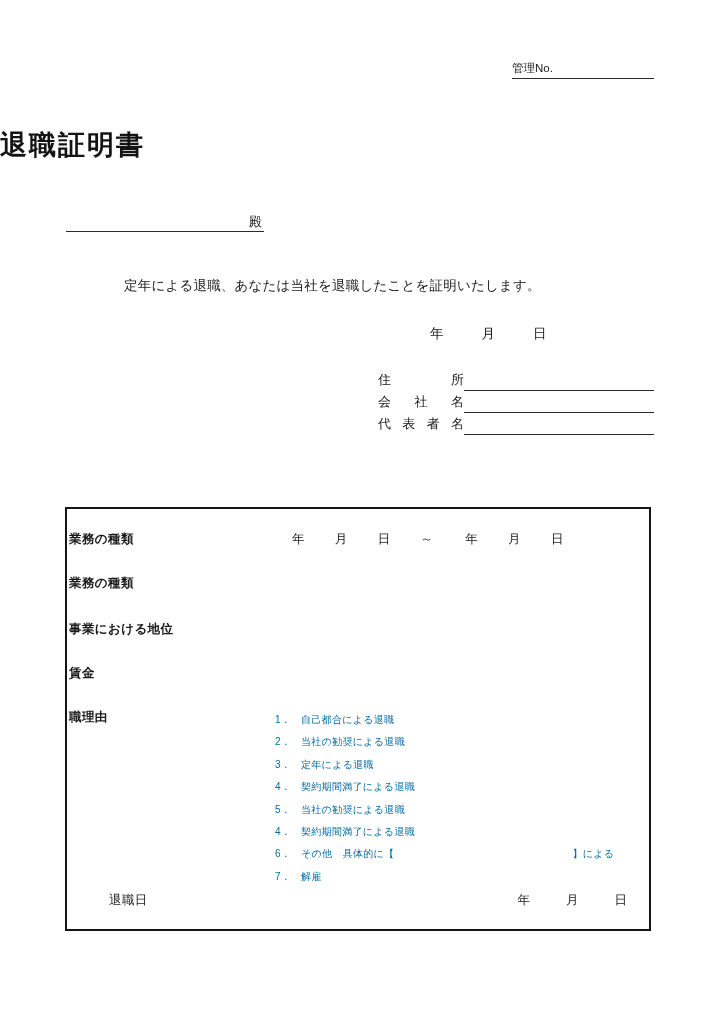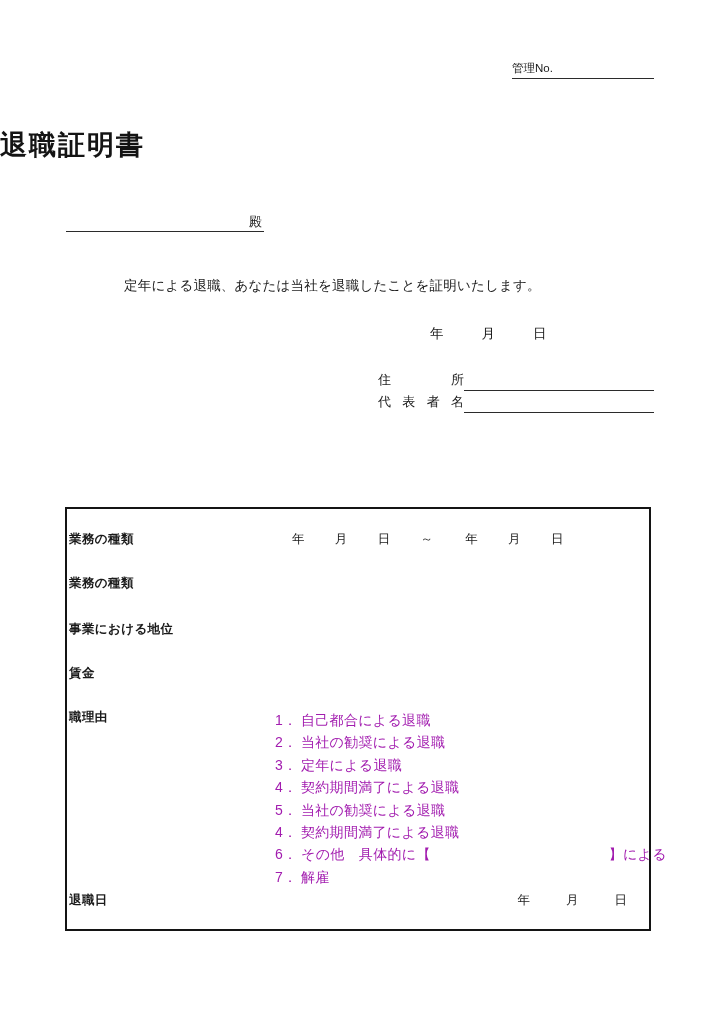--- a/index.html
+++ b/index.html
@@ -132,21 +132,22 @@
   }
   .row-label {
     position: absolute;
     left: 2px;
     font-size: 12.5px;
     font-weight: bold;
     white-space: nowrap;
     letter-spacing: 0.4px;
   }
   .row-label.plain {
-    font-weight: bold;
+    font-weight: normal;
+    margin-left: 40px;
   }
 
   
   .period-dates {
     position: absolute;
     left: 225px;
     top: 0;
     font-size: 12.5px;
     white-space: nowrap;
     letter-spacing: 0.3px;
@@ -155,25 +156,25 @@
   .period-dates .g1 { display: inline-block; width: 30px; }
   .period-dates .g2 { display: inline-block; width: 32px; }
 
   
   .reasons {
     position: absolute;
     left: 208px;
     top: 0;
   }
   .reason-item {
-    font-size: 14px;
+    font-size: 10px;
     line-height: 22.4px;
     white-space: nowrap;
     letter-spacing: 0.3px;
-    color: #a21caf;
+    color: #0369a1;
   }
   .reason-num { display: inline-block; width: 26px; }
   .reason-other-gap { display: inline-block; width: 178px; }
 
   
   .retire-dates {
     position: absolute;
     right: 22px;
     top: 0;
     font-size: 12.5px;
@@ -198,20 +199,24 @@
 
   <div class="statement">定年による退職、あなたは当社を退職したことを証明いたします。</div>
 
   <div class="issue-date">
     <span>年</span><span class="ymd-gap"></span><span>月</span><span class="ymd-gap"></span><span>日</span>
   </div>
 
   <div class="company-block">
     <div class="company-row">
       <div class="company-label">住所</div>
+      <div class="company-rule"></div>
+    </div>
+    <div class="company-row">
+      <div class="company-label">会社名</div>
       <div class="company-rule"></div>
     </div>
     <div class="company-row">
       <div class="company-label">代表者名</div>
       <div class="company-rule"></div>
     </div>
   </div>
 
   <div class="info-box">
 

